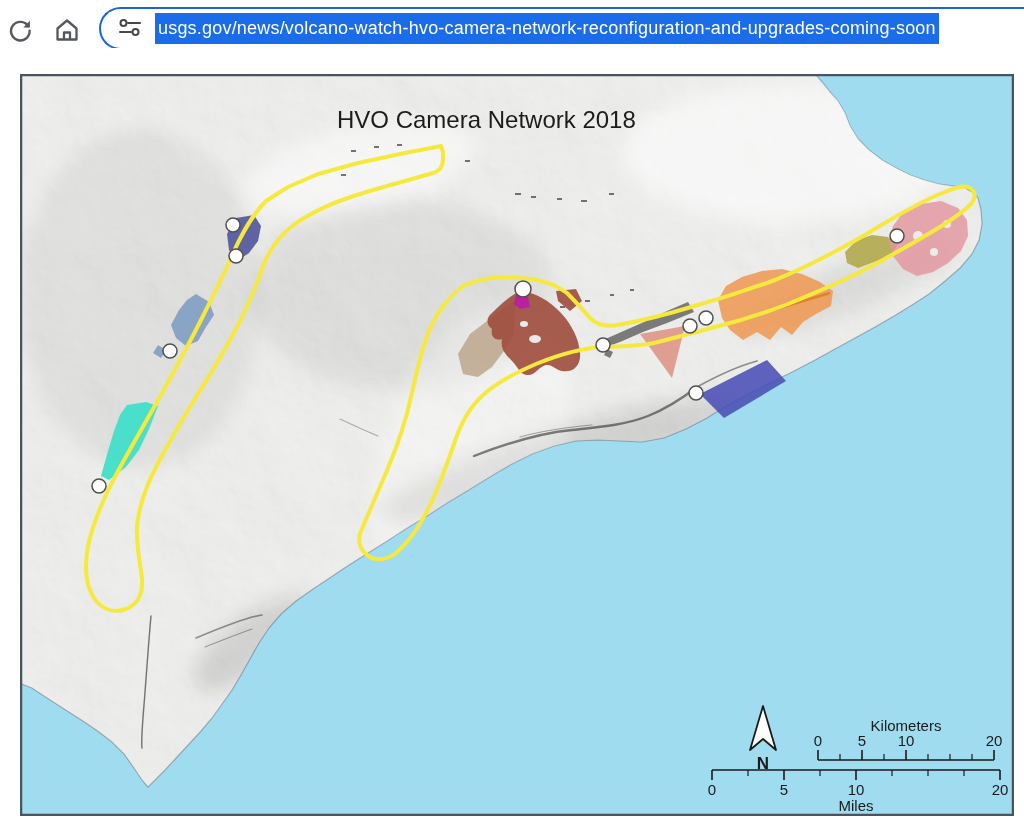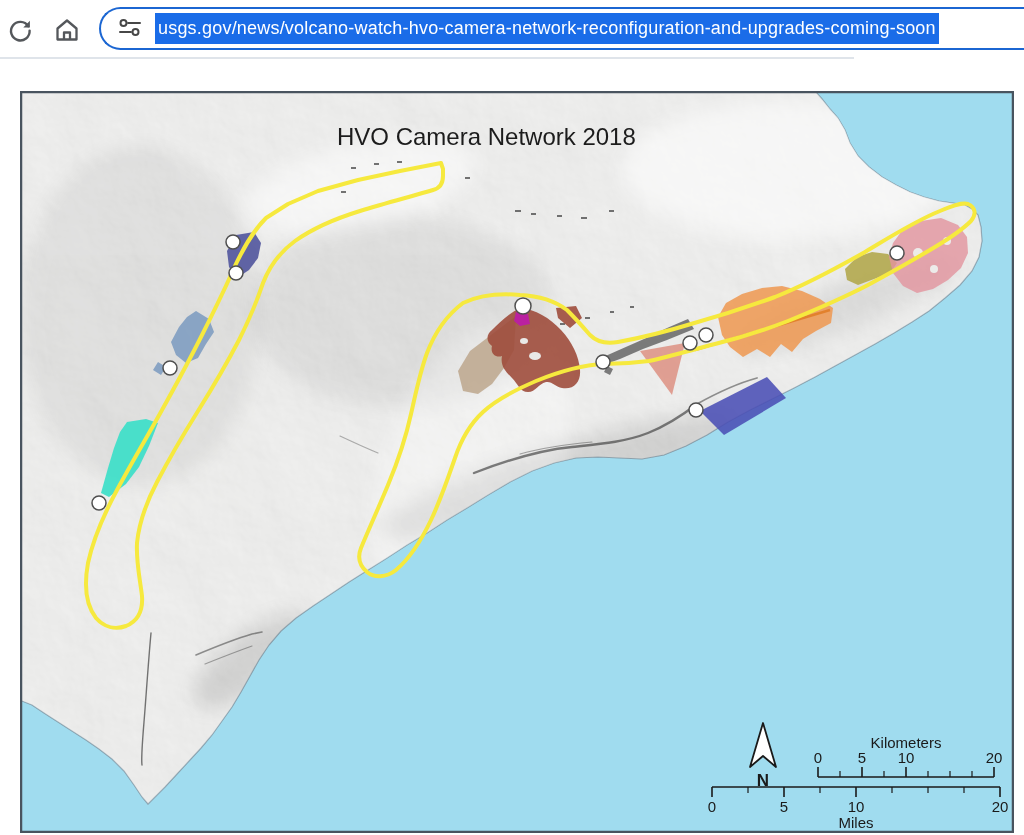--- a/index.html
+++ b/index.html
@@ -23,21 +23,21 @@
     position:absolute;left:99px;top:7px;height:43px;width:960px;
     border:2.5px solid #1b66d2;border-radius:22px 0 0 22px;border-right:none;
     background:#ffffff;box-sizing:border-box;display:flex;align-items:center;
   }
   .omnibox .tune{margin-left:16px;flex:0 0 auto;color:#474747;}
   .url-sel{
     margin-left:12px;padding:5px 3px;
     color:#ffffff;font-size:18px;letter-spacing:.2px;white-space:nowrap;
   }
   
-  .page{position:absolute;left:0;top:65px;width:1024px;height:588px;background:#ffffff;}
+  .page{position:absolute;left:0;top:48px;width:1024px;height:588px;background:#ffffff;}
   .mapwrap{position:absolute;left:20px;top:26px;width:994px;height:742px;}
   .mapwrap svg{display:block;}
   text{font-family:"Liberation Sans", sans-serif;}
 </style>
 </head>
 <body>
 
 <div class="toolbar">
   <button class="tb-btn" id="reload-btn">
     <span>

